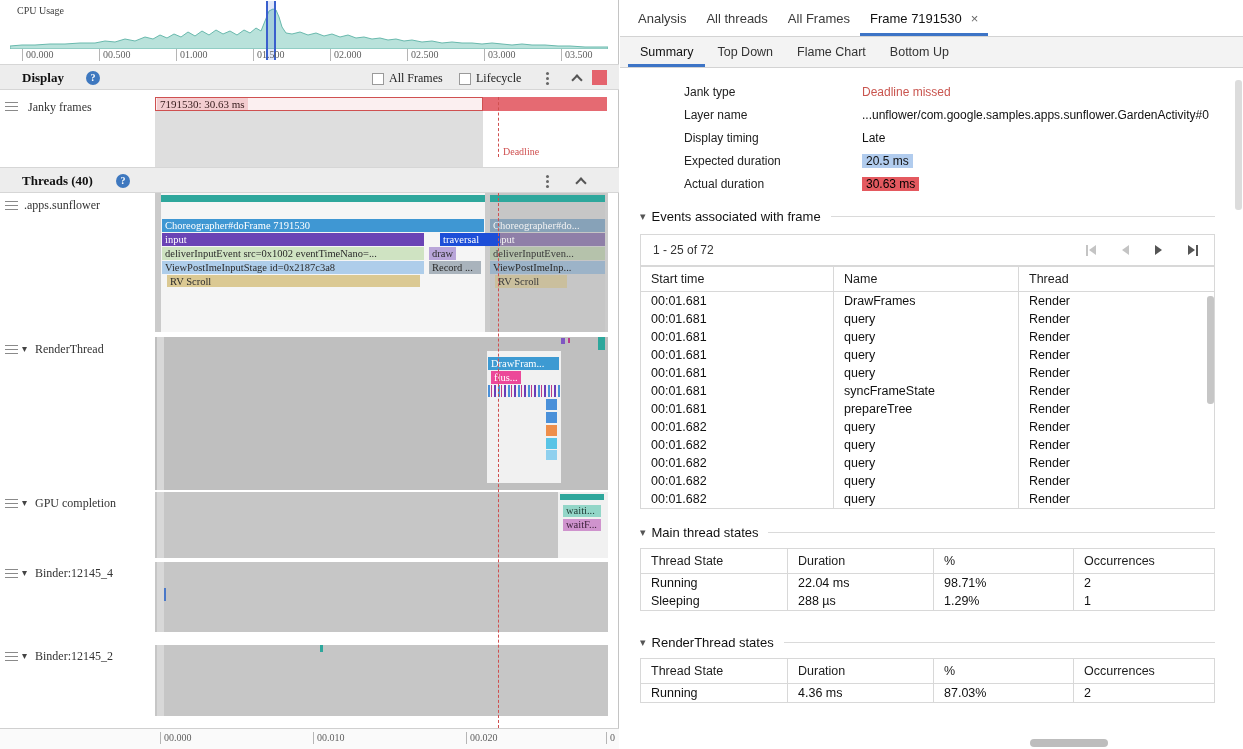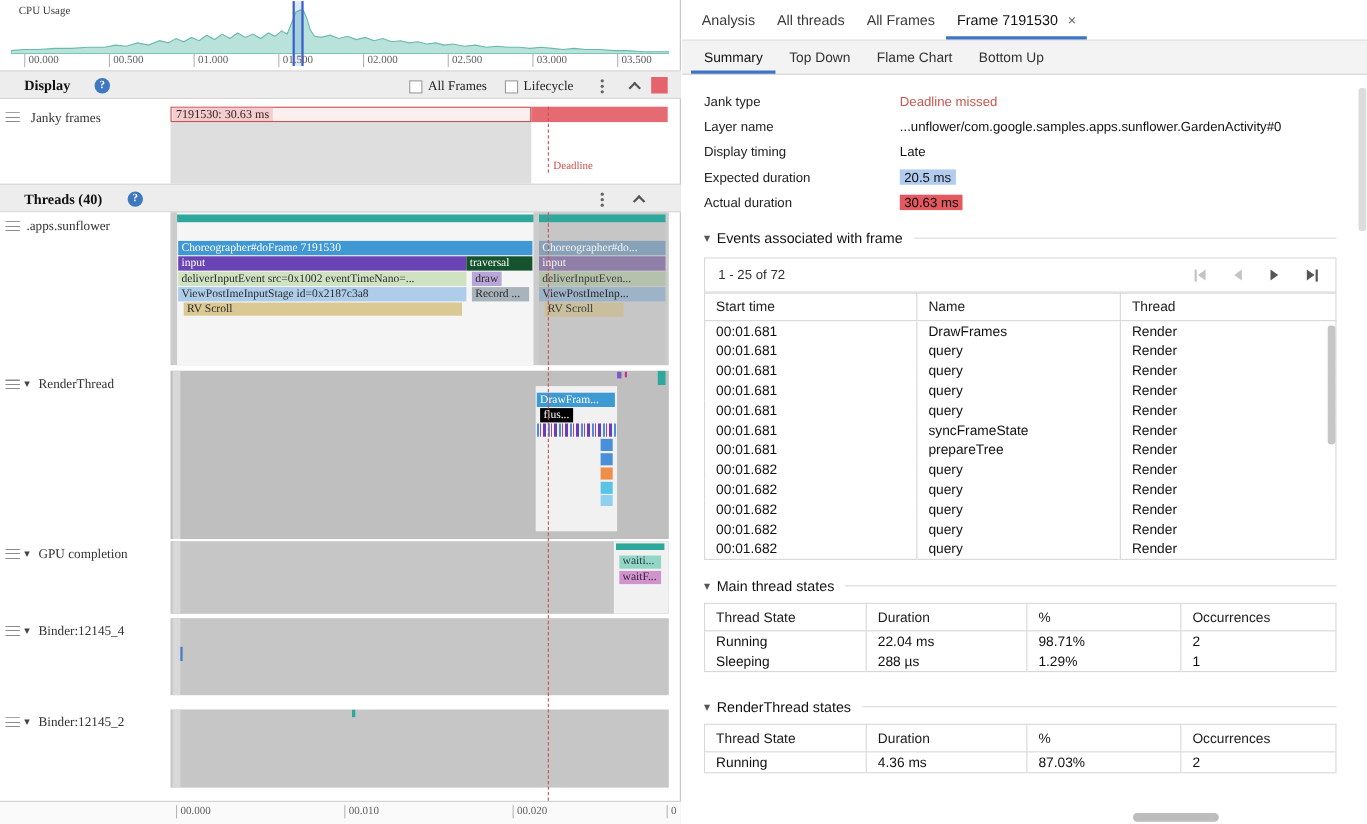--- a/index.html
+++ b/index.html
@@ -52,33 +52,33 @@
 
   .t-row { position:absolute; left:0; width:618px; }
   .t-track { position:absolute; left:155px; top:0; width:453px; height:100%; background:#cbcbcb; overflow:hidden; }
   .lt-stripe { position:absolute; left:2px; top:0; width:7px; height:100%; background:#d8d8d8; }
 
   .strip { position:absolute; height:7px; background:#2ea79c; }
   .bar { position:absolute; height:13px; font-size:10.5px; line-height:13px; padding-left:3px;
          white-space:nowrap; overflow:hidden; }
   .b-choreo { background:#3f97d3; color:#fff; }
   .b-input { background:#6a43b5; color:#fff; }
-  .b-trav { background:#14532d; color:#fff; }
+  .b-trav { background:#1d4ed8; color:#fff;margin-left:16px; }
   .b-deliver { background:#cfe3c2; color:#2b2b2b; }
   .b-draw { background:#b9a6d9; color:#2b2b2b; }
   .b-record { background:#a9b3bc; color:#2b2b2b; }
   .b-viewpost { background:#aecdea; color:#2b2b2b; }
   .b-rv { background:#dbc993; color:#2b2b2b; }
   .d-choreo { background:#87a2b8; color:#f2f2f2; }
   .d-input { background:#8f7fa8; color:#f2f2f2; }
   .d-deliver { background:#b5c2ab; color:#3a3a3a; }
   .d-viewpost { background:#9cb3c8; color:#2b2b2b; }
   .d-rv { background:#cabf9d; color:#3a3a3a; }
   .b-drawframe { background:#3d9ad2; color:#fff; }
-  .b-flush { background:#000000; color:#fff; }
+  .b-flush { background:#ec4899; color:#fff; }
   .sel-bg { position:absolute; left:6px; top:0; width:324px; height:100%; background:#f5f5f5; }
   .dim-col { position:absolute; left:335px; top:0; width:115px; height:100%; background:#c6c6c6; }
   .stripes { position:absolute; background:repeating-linear-gradient(90deg,#4a90d9 0 2px,#f1f1f1 2px 3px,#b83a8a 3px 4px,#f1f1f1 4px 6px,#6a3db8 6px 8px,#f1f1f1 8px 10px); }
   .sq { position:absolute; }
   .chip { position:absolute; height:12px; font-size:10.5px; line-height:12px; padding-left:3px; white-space:nowrap; overflow:hidden; }
   .chip-wait { background:#93d6c8; color:#1f3b35; }
   .chip-waitf { background:#cf93cd; color:#3a1f38; }
   .white-reg { position:absolute; background:#f1f1f1; }
 
   .bottom-axis { position:absolute; left:0; top:728px; width:619px; height:21px; background:#fafafa; border-top:1px solid #d0d0d0; }
@@ -91,21 +91,21 @@
   .tab { display:flex; align-items:center; padding:0 10px; font-size:13px; color:#3a3a3a; }
   .tab.active { color:#111; box-shadow:inset 0 -3px 0 #3d74c6; }
   .tab .close { margin-left:9px; color:#666; font-size:13px; }
   .subtabs { position:absolute; left:0; top:37px; width:623px; height:31px; background:#f3f3f3;
              border-bottom:1px solid #d3d3d3; display:flex; align-items:stretch; padding-left:8px; }
   .subtab { display:flex; align-items:center; padding:0 12px; font-size:12.5px; color:#333; }
   .subtab.active { color:#111; box-shadow:inset 0 -3px 0 #3d74c6; }
 
   .content { position:absolute; left:0; top:68px; width:623px; height:681px; padding:12px 28px 0 20px; overflow:hidden; }
   .frow { display:flex; align-items:center; height:23px; }
-  .flab { width:178px; color:#222; }
+  .flab { width:178px; color:#222;margin-left:44px; }
   .fval { color:#111; }
   .red-text { color:#c9554f; }
   .chip-blue { background:#b1ccee; padding:0 4px; }
   .chip-red { background:#e4595f; padding:0 4px; color:#000; }
 
   .sect { display:flex; align-items:center; margin-top:14px; }
   .sect .tri { color:#555; font-size:11px; margin-right:6px; }
   .sect .stitle { font-size:13px; color:#111; }
   .sect .rule { flex:1; height:1px; background:#dadada; margin-left:10px; }
   .mt-lg { margin-top:24px; }

